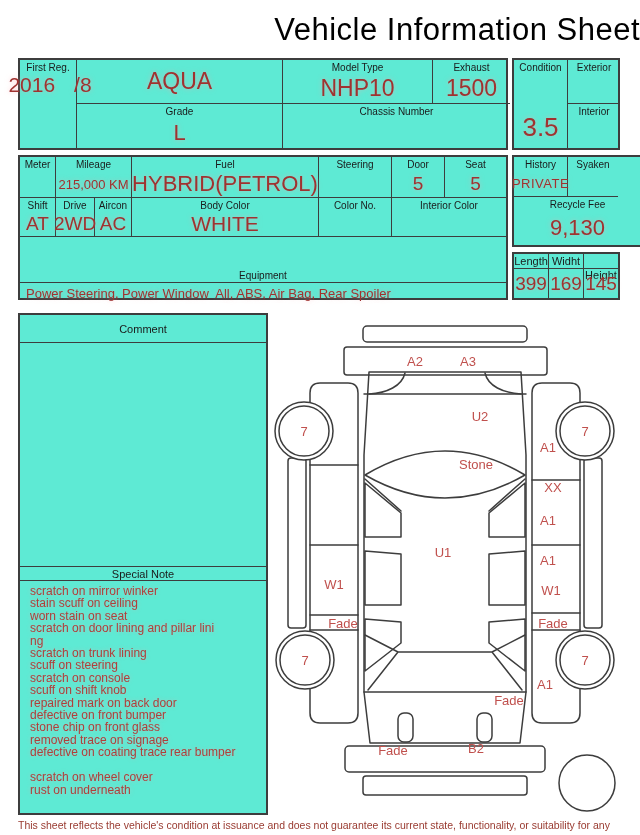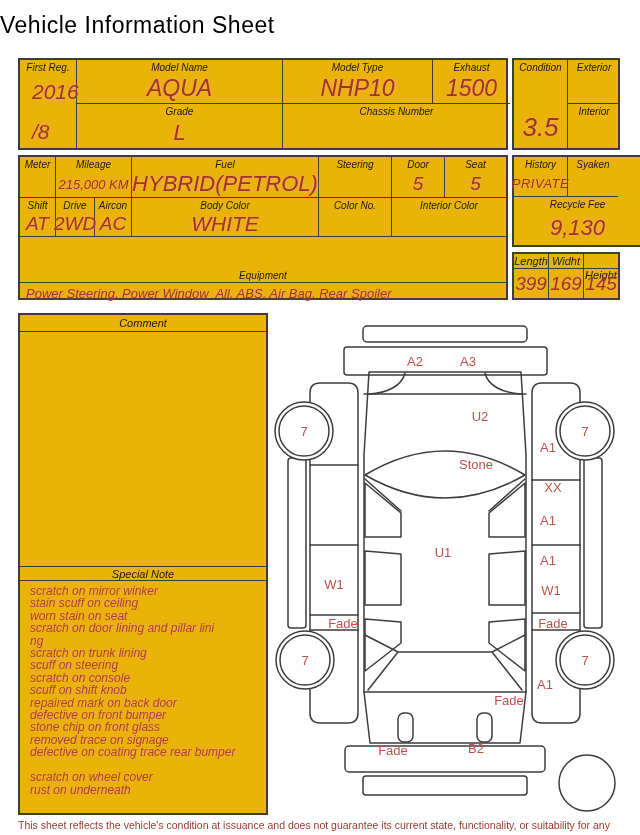--- a/index.html
+++ b/index.html
@@ -1,36 +1,36 @@
 <!DOCTYPE html>
 <html><head>
 <meta charset="utf-8">
 <style>
   html,body{margin:0;padding:0;background:#fff;}
   body{width:640px;height:835px;position:relative;font-family:"Liberation Sans",sans-serif;color:#1a1a1a;overflow:hidden;}
   .abs{position:absolute;}
-  .box{border:2px solid #3d3d3d;box-sizing:border-box;background:#eab308;font-style:italic;}
+  .box{border:2px solid #3d3d3d;box-sizing:border-box;background:#5eead4;}
   .grid{display:grid;}
   .cell{display:flex;flex-direction:column;box-sizing:border-box;min-width:0;}
   .br{border-right:1px solid #3d3d3d;}
   .bb{border-bottom:1px solid #3d3d3d;}
   .lbl{font-size:10px;color:#1a1a1a;text-align:center;padding-top:2px;line-height:12px;white-space:nowrap;}
   .lbl.sm{font-size:11px;}
   .val{flex:1;display:flex;align-items:center;justify-content:center;color:#a03230;
        text-shadow:0 0 5px rgba(255,160,170,.55);white-space:nowrap;}
   .v23{font-size:23px;} .v21{font-size:21px;} .v19{font-size:19px;} .v13{font-size:13px;}
   .v26{font-size:26px;} .v22{font-size:22px;}
-  #title{top:12px;left:0;width:640px;text-align:left;font-size:23px;color:#000;letter-spacing:.5px;}
-  #first-reg-val{flex:1;display:flex;flex-direction:column;justify-content:center;color:#a03230;
-       text-shadow:0 0 5px rgba(255,160,170,.55);font-size:21px;line-height:21px;padding-left:12px;gap:19px;}
+  #title{top:12px;left:0;width:640px;text-align:right;font-size:31px;color:#000;letter-spacing:.5px;}
+  #first-reg-val{flex:1;display:flex;flex-direction:row;justify-content:center;color:#a03230;
+       text-shadow:0 0 5px rgba(255,160,170,.55);font-size:21px;line-height:21px;padding-left:4px;gap:19px;}
   #equip-value{padding:3px 6px 0 6px;font-size:13px;color:#a03230;text-align:left;white-space:pre;
        text-shadow:0 0 5px rgba(255,160,170,.55);}
   .hdr-row{box-sizing:border-box;display:flex;align-items:center;justify-content:center;}
   #comment-box{display:flex;flex-direction:column;}
-  #comment-header{height:17px;border-bottom:1px solid #3d3d3d;font-size:11px;}
+  #comment-header{height:28px;border-bottom:1px solid #3d3d3d;font-size:11px;}
   #comment-body{flex:1;}
   #special-header{height:15px;border-top:1px solid #3d3d3d;border-bottom:1px solid #3d3d3d;font-size:11px;}
   #special-note-list{height:232px;padding:4px 0 0 10px;box-sizing:border-box;overflow:hidden;}
   .note-line{font-size:12px;line-height:12.4px;color:#b03e3a;white-space:nowrap;
        text-shadow:0 0 4px rgba(255,170,180,.45);}
   #footer{top:819px;left:18px;width:616px;font-size:10.5px;color:#993a30;line-height:12px;}
   .dlabel{fill:#c0504d;font-size:13px;text-anchor:middle;font-family:"Liberation Sans",sans-serif;}
 </style>
 </head>
 <body>
@@ -39,21 +39,20 @@
 
 <div class="abs box grid" style="left:18px;top:58px;width:490px;height:92px;grid-template-columns:57px 206px 150px 77px;grid-template-rows:44px 44px;">
   <div class="cell br" style="grid-row:1/3;">
     <div class="lbl">First Reg.</div>
     <div id="first-reg-val">
       <span>2016</span>
       <span>/8</span>
     </div>
   </div>
   <div class="cell br bb">
-    <div class="lbl">Model Name</div>
     <div class="val v23">AQUA</div>
   </div>
   <div class="cell br bb">
     <div class="lbl">Model Type</div>
     <div class="val v23">NHP10</div>
   </div>
   <div class="cell bb">
     <div class="lbl">Exhaust</div>
     <div class="val v23">1500</div>
   </div>

